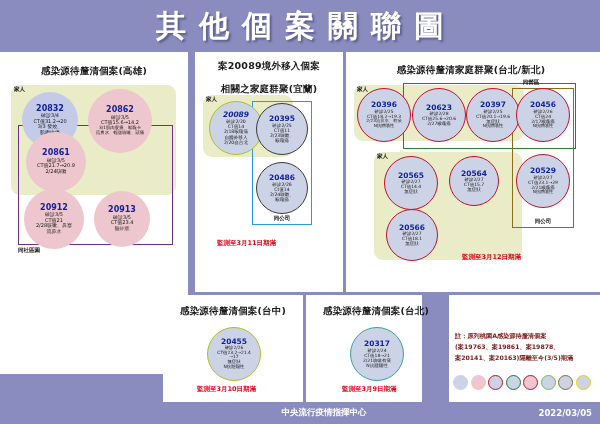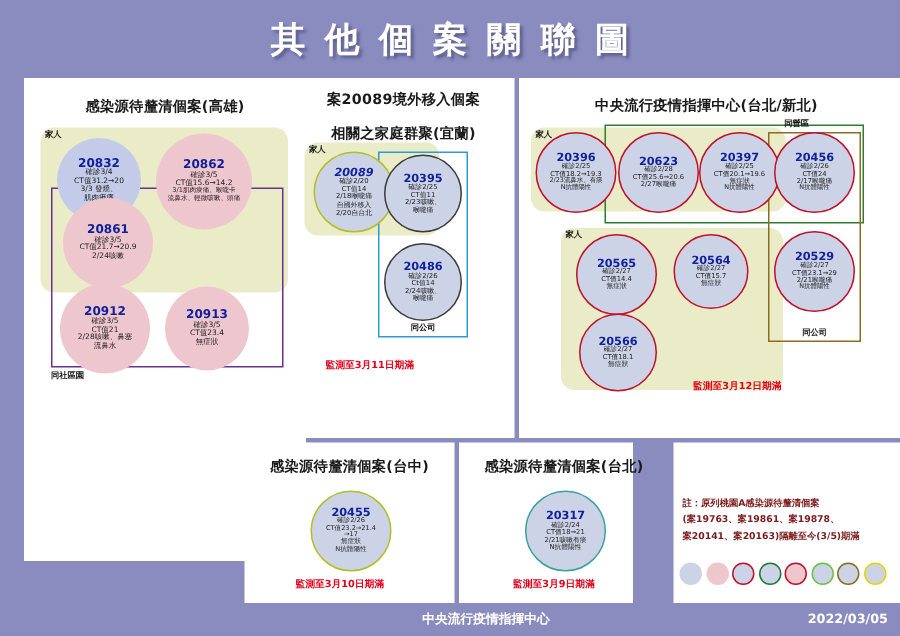--- a/index.html
+++ b/index.html
@@ -9,21 +9,21 @@
     font-family:"DejaVu Sans","Liberation Sans",sans-serif;
   }
   #root{position:relative;width:600px;height:424px;background:#8a8cc0;}
 
   
   .title-bar{
     position:absolute;left:0;top:0;width:600px;height:52px;
     background:#8a8cc0;display:flex;align-items:center;justify-content:center;
   }
   .title-bar .t{
-    color:#ffffff;font-weight:bold;font-size:23px;letter-spacing:13px;
+    color:#ffffff;font-weight:bold;font-size:30px;letter-spacing:13px;
     text-shadow:2px 2px 2px rgba(60,60,100,.55);
     padding-left:13px;
   }
 
   
   .canvas{position:absolute;left:0;top:52px;width:600px;height:350px;background:#8a8cc0;}
 
   .panel{position:absolute;background:#ffffff;}
   .panel-title{
     text-align:center;font-weight:bold;color:#1a1a1a;
@@ -88,21 +88,21 @@
 <body>
 
 <div id="root">
 
   <div class="title-bar">
     <div class="t">其他個案關聯圖</div>
   </div>
 
   <div class="canvas">
 
-    <div class="panel" style="left:16px;top:0px;width:188px;height:322px;">
+    <div class="panel" style="left:0;top:0px;width:188px;height:322px;">
       <div class="panel-title" style="position:absolute;left:0;top:13px;width:188px;">感染源待釐清個案(高雄)</div>
 
       <div class="group" style="left:11px;top:33px;width:165px;height:110px;">
         <div class="group-label">家人</div>
       </div>
 
       <div class="box box-purple" style="left:18px;top:73px;width:155px;height:120px;"></div>
 
       <div class="node n-blue" style="left:22px;top:40px;width:56px;height:56px;">
         <div class="id" style="font-size:8px;">20832</div>
@@ -180,21 +180,21 @@
         <div class="ln" style="font-size:4.6px;">2/24咳嗽、</div>
         <div class="ln" style="font-size:4.6px;">喉嚨痛</div>
       </div>
 
       <div class="sublabel" style="left:57px;top:163px;width:60px;">同公司</div>
 
       <div class="expiry" style="left:22px;top:187px;">監測至3月11日期滿</div>
     </div>
 
     <div class="panel" style="left:346px;top:0px;width:254px;height:240px;">
-      <div class="panel-title" style="position:absolute;left:0;top:12px;width:250px;">中央流行疫情指揮中心(台北/新北)</div>
+      <div class="panel-title" style="position:absolute;left:0;top:12px;width:250px;">感染源待釐清家庭群聚(台北/新北)</div>
 
       <div class="group" style="left:8px;top:33px;width:170px;height:56px;">
         <div class="group-label">家人</div>
       </div>
 
       <div class="group" style="left:28px;top:100px;width:148px;height:108px;">
         <div class="group-label">家人</div>
       </div>
 
       <div class="box box-green" style="left:57px;top:31px;width:173px;height:66px;"></div>

